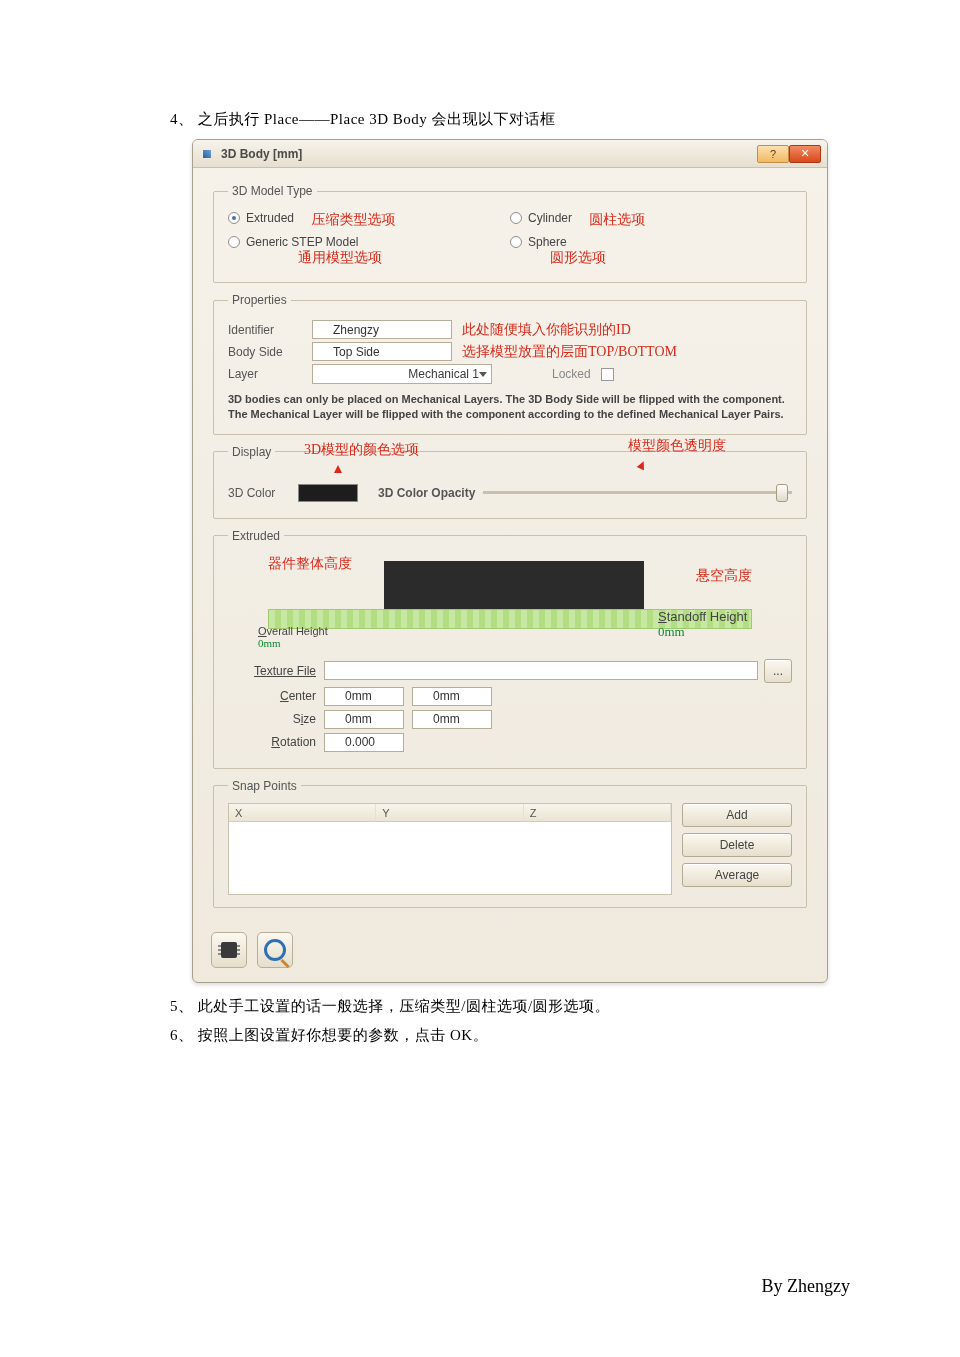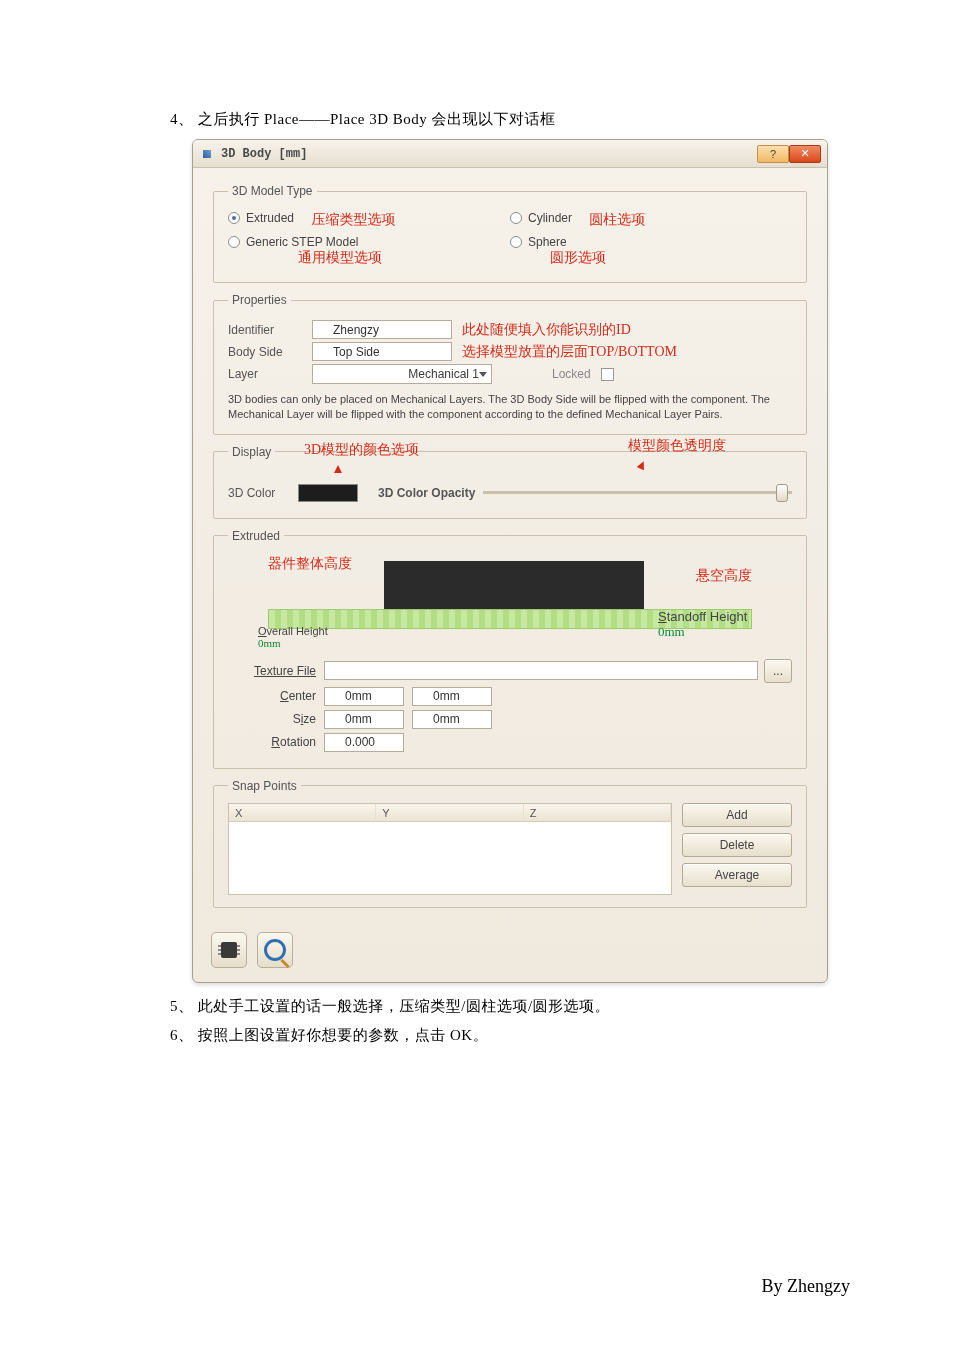--- a/index.html
+++ b/index.html
@@ -40,21 +40,21 @@
     background: linear-gradient(#f7f3eb, #e6dfd0);
     border-bottom: 1px solid #c9c0ad;
   }
   .titlebar .tb-icon {
     width: 16px; height: 16px;
     margin-right: 6px;
     background: linear-gradient(#6aa0d8, #2a5f9e);
     clip-path: polygon(50% 0, 100% 50%, 50% 100%, 0 50%);
     transform: rotate(45deg) scale(.7);
   }
-  .title-text { flex: 1; font-weight: bold; color: #4a4a4a; font-family: Liberation Mono, monospace; }
+  .title-text { flex: 1; font-weight: bold; color: #4a4a4a; }
   .winbtns { display: flex; gap: 0; }
   .winbtn {
     width: 32px; height: 18px;
     border: 1px solid #c68c4a;
     border-radius: 2px;
     display: flex; align-items: center; justify-content: center;
     font-size: 11px; color: #5a4020;
     background: linear-gradient(#fde0b0, #f0b964);
   }
   .winbtn.close { background: linear-gradient(#f28b63, #d9481b); color: #fff; border-color: #a83b15; }
@@ -117,20 +117,21 @@
     border-top: 5px solid #555;
   }
   .checkbox {
     width: 13px; height: 13px; border: 1px solid #999; background: #fff;
     display: inline-block; margin-left: 10px; vertical-align: middle;
   }
 
   .infotext {
     font-size: 11px; color: #444; line-height: 1.35;
     margin-top: 8px;
+    font-weight: bold;
   }
 
   .color-swatch {
     width: 60px; height: 18px;
     border: 1px solid #888;
     background: #1d1d1d;
     display: inline-block;
   }
   .opacity-track {
     position: relative;

